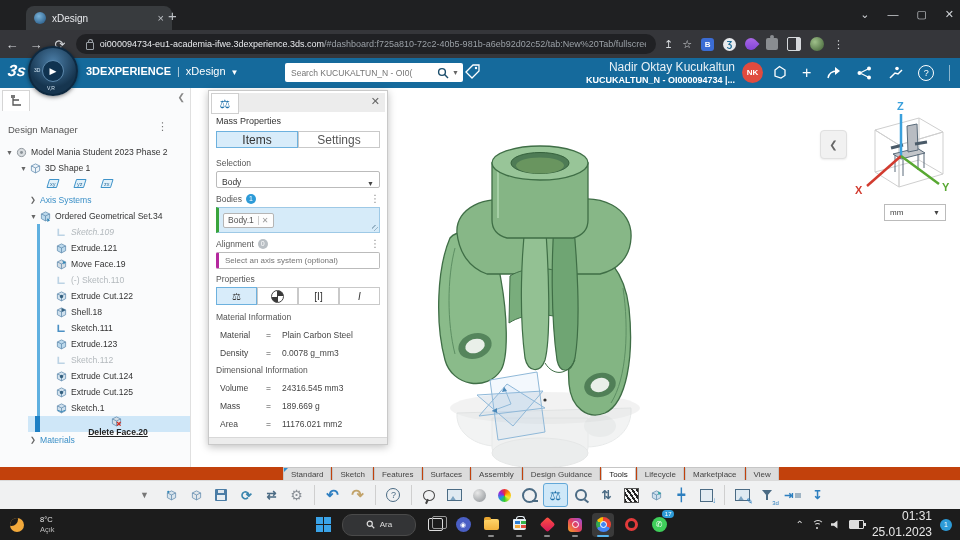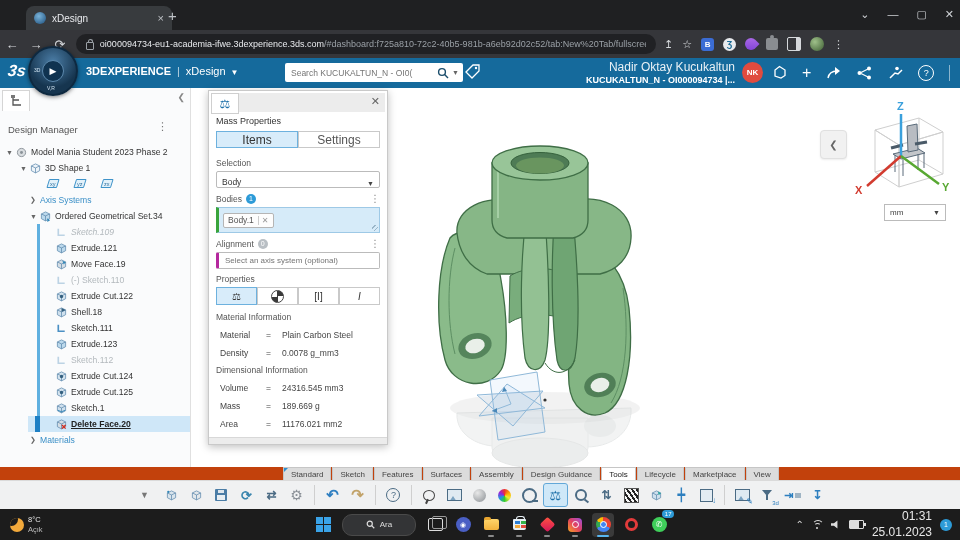--- a/index.html
+++ b/index.html
@@ -72,21 +72,21 @@
   #pcollapse{position:absolute;right:5px;top:4px;color:#888;font-size:9px;}
   #ptitle{position:absolute;left:8px;top:36px;font-size:9.5px;color:#555;}
   #pkebab{position:absolute;right:22px;top:32px;color:#777;font-size:11px;}
   #tree{position:absolute;left:0;top:56px;width:190px;}
   .trow{position:relative;height:16px;display:flex;align-items:center;font-size:8.6px;color:#333;white-space:nowrap;}
   .trow .arr{width:10px;color:#666;font-size:7px;flex:none;}
   .trow .ticn{flex:none;margin-right:4px;display:flex;}
   .trow.dim{color:#b3b9bd;}
   .trow.link{color:#3a8fc7;}
   .trow.scope::before{content:'';position:absolute;left:37px;top:0;bottom:0;width:3px;background:#5fb0e0;}
-  .trow.selected{background:linear-gradient(90deg,transparent 28px,#cfe7f8 28px);}
+  .trow.selected{background:linear-gradient(90deg,transparent 28px,#cfe7f8 28px);flex-direction:column;}
   .trow.selected::before{width:5px;left:35px;background:#1d7fc4;}
   .trow.selected .tlabel{font-weight:bold;text-decoration:underline;color:#222;}
   .planes{display:flex;gap:13px;}
 
   
   #dialog{left:208px;top:2px;width:178px;height:353px;background:#fff;border:1px solid #c9c9c9;
     box-shadow:0 2px 8px rgba(0,0,0,.25);font-size:8.5px;color:#444;}
   #dlgtab{position:absolute;left:2px;top:2px;width:26px;height:19px;background:#fff;border:1px solid #cfcfcf;display:flex;align-items:center;justify-content:center;color:#1b6fa8;font-size:12px;}
   #dlgdrag{position:absolute;left:30px;top:2px;right:2px;height:19px;background:#ececec;}
   #dlgclose{position:absolute;right:7px;top:4px;color:#666;font-size:11px;}
@@ -159,21 +159,21 @@
   .sh-pic::after{content:'';position:absolute;left:1px;bottom:-2px;border-left:4px solid transparent;border-right:4px solid transparent;border-bottom:6px solid #7ba3c2;}
   .sh-stack{width:11px;height:11px;border:1px solid #4b6b84;background:#e3ecf3;position:relative;}
   .sh-stack::after{content:'↓';position:absolute;right:-4px;bottom:-4px;font-size:8px;color:#2d7fbf;font-weight:bold;}
   .sh-print{width:12px;height:12px;position:relative;}
   .sh-print::before{content:'';position:absolute;left:1px;top:1px;border-left:5px solid transparent;border-right:5px solid transparent;border-top:6px solid #4b6b84;}
   .sh-print::after{content:'';position:absolute;left:5px;top:6px;width:2px;height:5px;background:#4b6b84;}
   .tb-glyph{font-weight:bold;}
 
   
   #taskbar{left:0;top:509px;width:960px;height:31px;background:#1c1c1c;display:flex;align-items:center;color:#e8e8e8;}
-  #weather{display:flex;align-items:center;gap:4px;margin-left:10px;}
+  #weather{display:flex;align-items:center;gap:16px;margin-left:10px;}
   .moon{width:14px;height:14px;border-radius:50%;background:#f2a93b;position:relative;overflow:hidden;}
   .moon::after{content:'';position:absolute;left:-5px;top:-5px;width:13px;height:13px;border-radius:50%;background:#1c1c1c;}
   #weather .wtxt{font-size:7.5px;line-height:1.3;}
   #tb-center{position:absolute;left:312px;display:flex;align-items:center;gap:8px;height:31px;}
   .startic{width:15px;height:15px;display:grid;grid-template-columns:7px 7px;grid-gap:1px;}
   .startic span{background:#3aa3e8;width:7px;height:7px;}
   #searchpill{width:72px;height:20px;border-radius:10px;background:#333436;border:1px solid #4a4a4a;
     display:flex;align-items:center;justify-content:center;gap:5px;font-size:8px;color:#ddd;}
   .tapp{width:22px;height:24px;display:flex;align-items:center;justify-content:center;position:relative;}
   .tapp .run{position:absolute;bottom:0;left:8px;width:6px;height:2px;border-radius:1px;background:#8a8a8a;}

